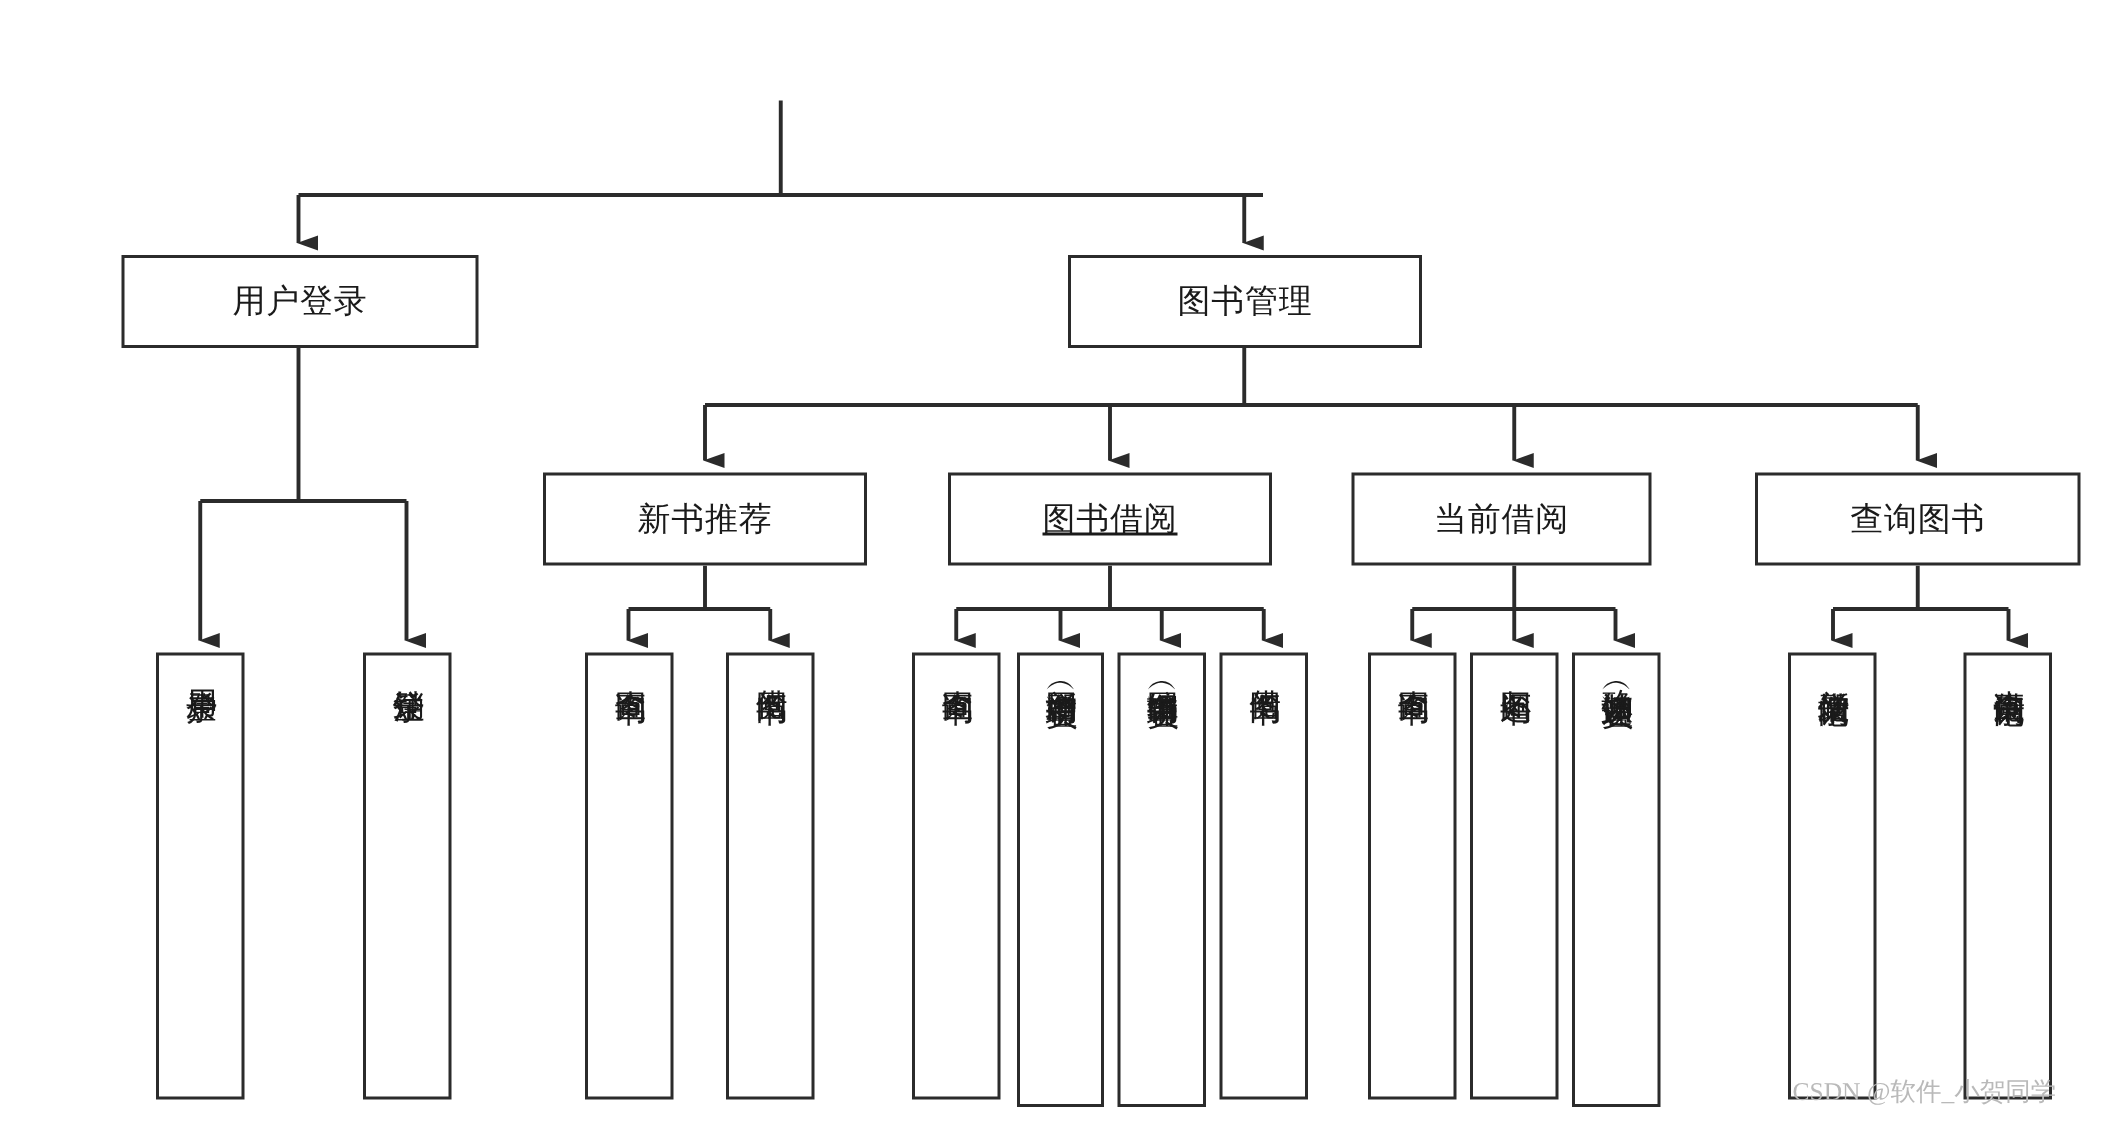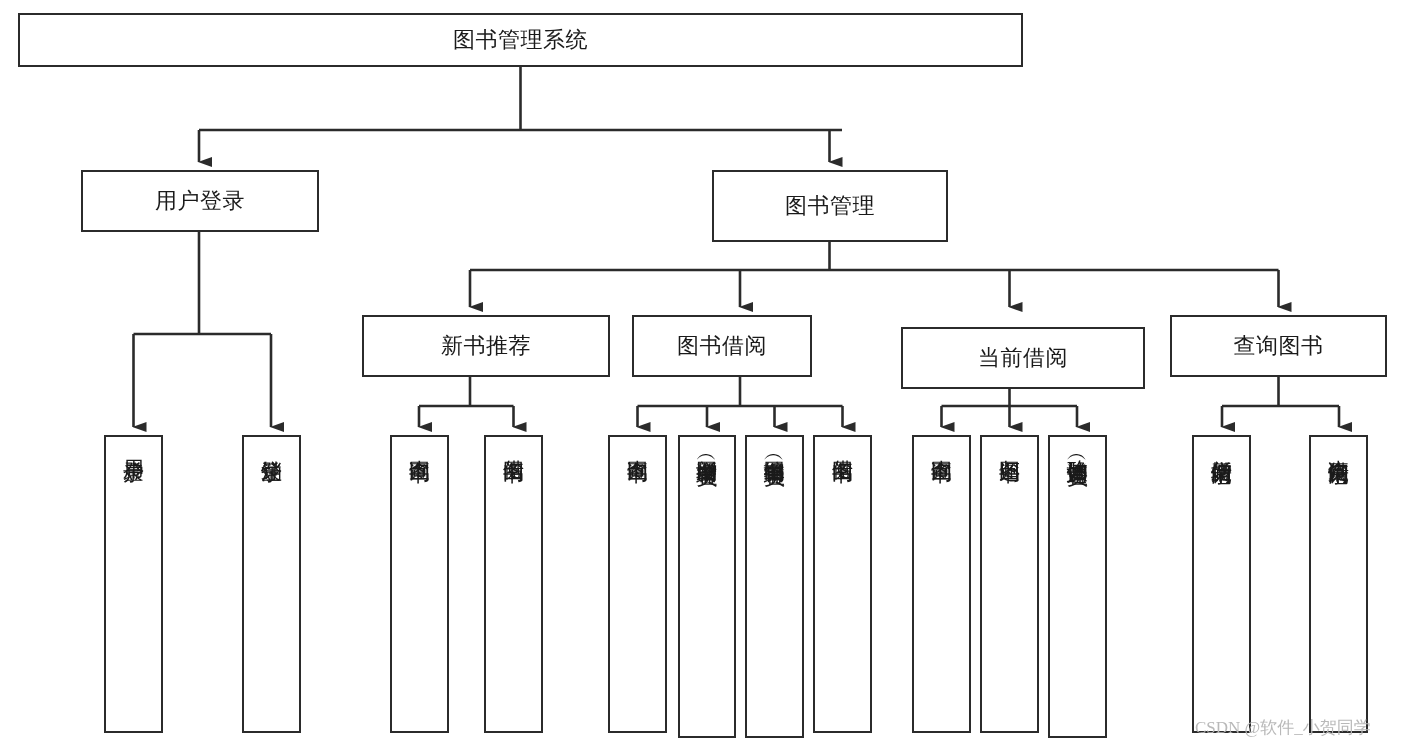--- a/index.html
+++ b/index.html
@@ -126,41 +126,38 @@
       <path d="M 1009.5 406 L 1009.5 427" marker-end="url(#arrow)"></path>
       <path d="M 1077 406 L 1077 427" marker-end="url(#arrow)"></path>
 
       <path d="M 1278.5 377 L 1278.5 406"></path>
       <path d="M 1222 406 L 1339 406"></path>
       <path d="M 1222 406 L 1222 427" marker-end="url(#arrow)"></path>
       <path d="M 1339 406 L 1339 427" marker-end="url(#arrow)"></path>
     </g>
   </svg>
 
-  <div class="node-box node-h" style="left:18px; top:13px; width:1005px; height:54px;">
-    <span class="node-label">图书管理系统</span>
-  </div>
 
   <div class="node-box node-h" style="left:81px; top:170px; width:238px; height:62px;">
     <span class="node-label">用户登录</span>
   </div>
 
-  <div class="node-box node-h" style="left:712px; top:170px; width:236px; height:72px;">
+  <div class="node-box node-h" style="left:712px; top:170px; width:236px; height:62px;">
     <span class="node-label">图书管理</span>
   </div>
 
-  <div class="node-box node-h" style="left:362px; top:315px; width:248px; height:62px;">
+  <div class="node-box node-h" style="left:362px; top:315px; width:216px; height:62px;">
     <span class="node-label">新书推荐</span>
   </div>
 
-  <div class="node-box node-h" style="left:632px; top:315px; width:180px; height:62px;">
+  <div class="node-box node-h" style="left:632px; top:315px; width:216px; height:62px;text-decoration:underline;">
     <span class="node-label">图书借阅</span>
   </div>
 
-  <div class="node-box node-h" style="left:901px; top:315px; width:244px; height:62px;margin-top:12px;">
+  <div class="node-box node-h" style="left:901px; top:315px; width:200px; height:62px;">
     <span class="node-label">当前借阅</span>
   </div>
 
   <div class="node-box node-h" style="left:1170px; top:315px; width:217px; height:62px;">
     <span class="node-label">查询图书</span>
   </div>
 
   <div class="node-box node-v" style="left:104px; top:435px; width:59px; height:298px;">
     <span class="node-label">用户登录</span>
   </div>

